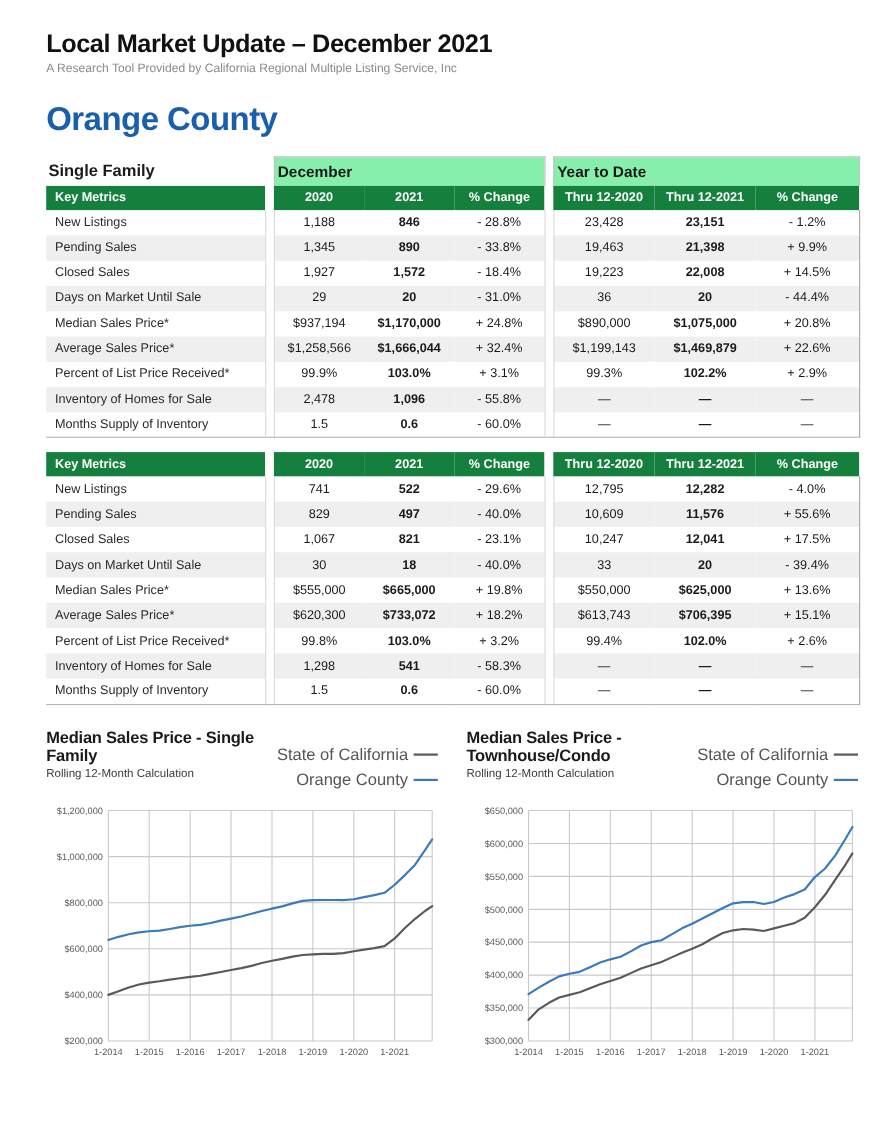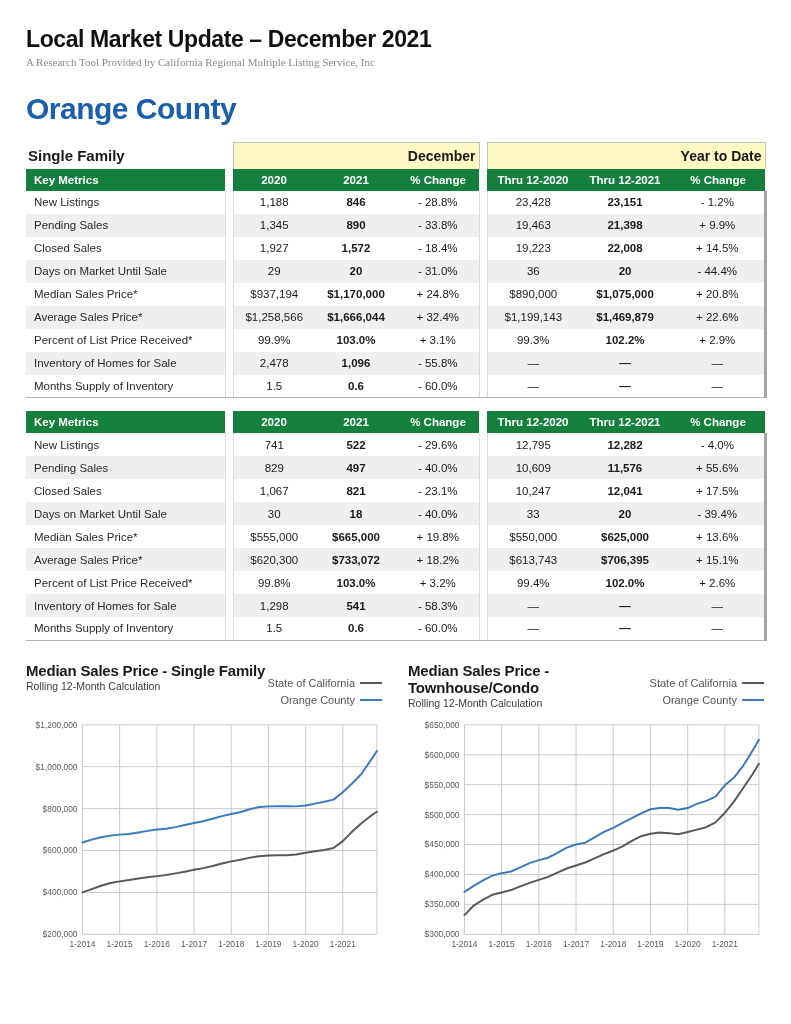--- a/index.html
+++ b/index.html
@@ -1,56 +1,56 @@
 <!DOCTYPE html>
 <html><head>
 <meta charset="utf-8">
 <style>
   * { box-sizing: border-box; }
   html,body { margin:0; padding:0; background:#fff; }
   body { width:791px; height:1024px; font-family:"Liberation Sans",sans-serif; color:#1a1a1a; }
-  .page { width:791px; height:800px; padding:10px 26px 0 26px; display:flex; flex-direction:column; }
+  .page { width:791px; height:800px; padding:10px 26px 0 42px; display:flex; flex-direction:column; }
 
   
   .hdr { display:flex; justify-content:space-between; align-items:flex-start; }
   .hdr-titles h1 { font-size:23px; margin:16px 0 3px 0; letter-spacing:-0.4px; color:#111; }
-  .hdr-titles .sub { font-size:11px; color:#8a8a8a;font-family:Liberation Serif, serif; }
+  .hdr-titles .sub { font-size:11px; color:#8a8a8a; }
   .logo-wrap { margin-top:6px; }
   .region { color:#1a5fae; font-size:30px; font-weight:bold; margin:24px 0 16px 0; letter-spacing:-0.5px; }
 
   
   table.mkt { width:739px; border-collapse:collapse; table-layout:fixed; margin-bottom:13px; }
   table.mkt th, table.mkt td { padding:0 3px; }
   tr.group-row th { height:26px; vertical-align:middle; }
   .group-row .section { font-size:15px; font-weight:bold; text-align:left; padding-left:2px; }
-  .group-row .group { font-size:14px; font-weight:bold; text-align:right; background:#fef9c3;
+  .group-row .group { font-size:14px; font-weight:bold; text-align:left; background:#86efac;
       border:1px solid #c2c2c2; border-bottom:none; }
   tr.blue-row th { background:#15803d; color:#fff; font-weight:bold; font-size:11.5px;
       text-align:center; height:22px; }
   tr.blue-row th.metric-h { text-align:left; padding-left:8px; }
   tr.blue-row th.gap { background:#fff; }
   tbody td { text-align:center; font-size:11.5px; height:23px; color:#1a1a1a; }
   tbody td.metric { text-align:left; padding-left:8px; color:#2a2a2a; }
   tbody td.bold { font-weight:bold; }
   tbody tr.alt td:not(.gap) { background:#efefef; }
   tbody td.gap { background:#fff; border-left:1px solid #dadada; border-right:1px solid #dadada; }
-  tbody td:last-child { border-right:3px solid #a3a3a3; }
+  tbody td:last-child { border-right:1px solid #a3a3a3; }
   tbody tr:last-child td { border-bottom:1px solid #b5b5b5;margin-top:43px; }
 
   .footnote { font-size:9.5px; color:#8a8a8a; margin:2px 0 10px 0; }
 
   
   .charts { display:flex; gap:26px; margin-top:8px; }
   .chart { width:356px; }
   .chart-head { display:flex; justify-content:space-between; align-items:flex-start; }
   .chart-head h3 { font-size:15px; margin:0; letter-spacing:-0.2px; }
   .chart-sub { font-size:10.5px; color:#3c3c3c; margin-top:1px; }
   .legend { margin-top:13px; }
   .legend-item { display:flex; justify-content:flex-end; align-items:center; gap:5px;
-      font-size:11px; color:#555; line-height:1.55; white-space:nowrap; }
+      font-size:15px; color:#555; line-height:1.55; white-space:nowrap; }
   .swatch { display:inline-block; width:22px; height:2px; }
   svg.chart-svg { width:356px; height:247px; display:block; margin-top:4px; }
   .tick { font-size:8.5px; fill:#58595b; }
 </style>
 </head>
 <body>
 
 <div class="page">
 
   <div class="hdr">

